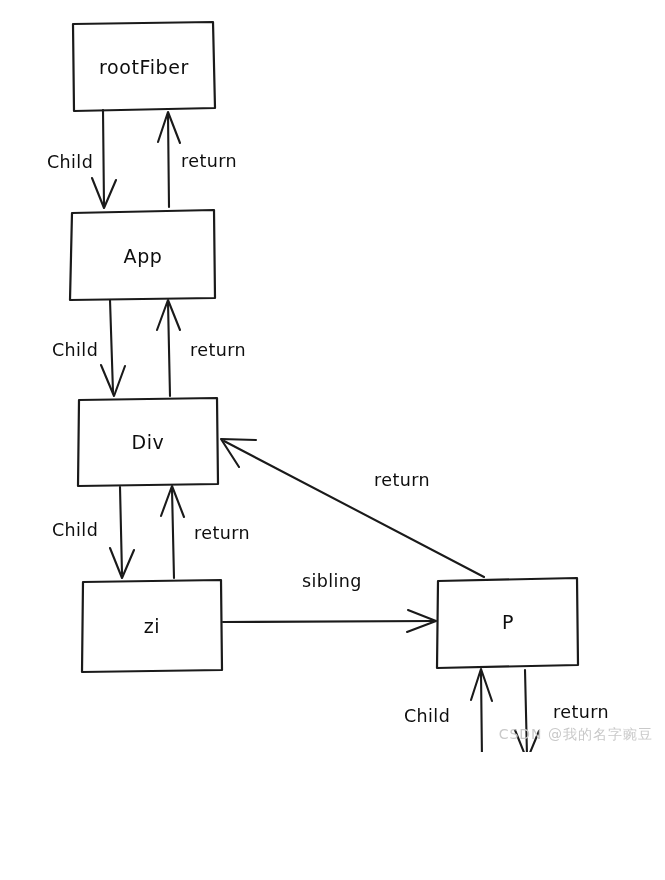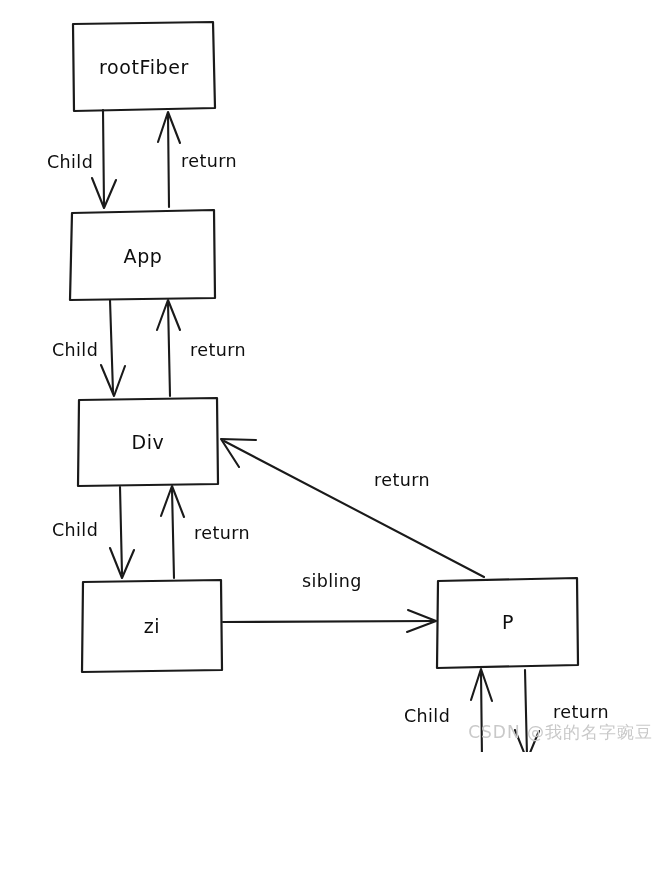--- a/index.html
+++ b/index.html
@@ -58,21 +58,21 @@
     font-size: 17.5px;
     fill: #0d0d0d;
     dominant-baseline: middle;
     letter-spacing: 0.4px;
   }
   .watermark {
     position: absolute;
     right: 12px;
     bottom: 8px;
     font-family: "DejaVu Sans", sans-serif;
-    font-size: 17px;
+    font-size: 14px;
     color: #c9c9c9;
     letter-spacing: 1px;
     white-space: nowrap;
     user-select: none;
   }
 </style>
 </head>
 <body>
 
 <div id="canvas">

